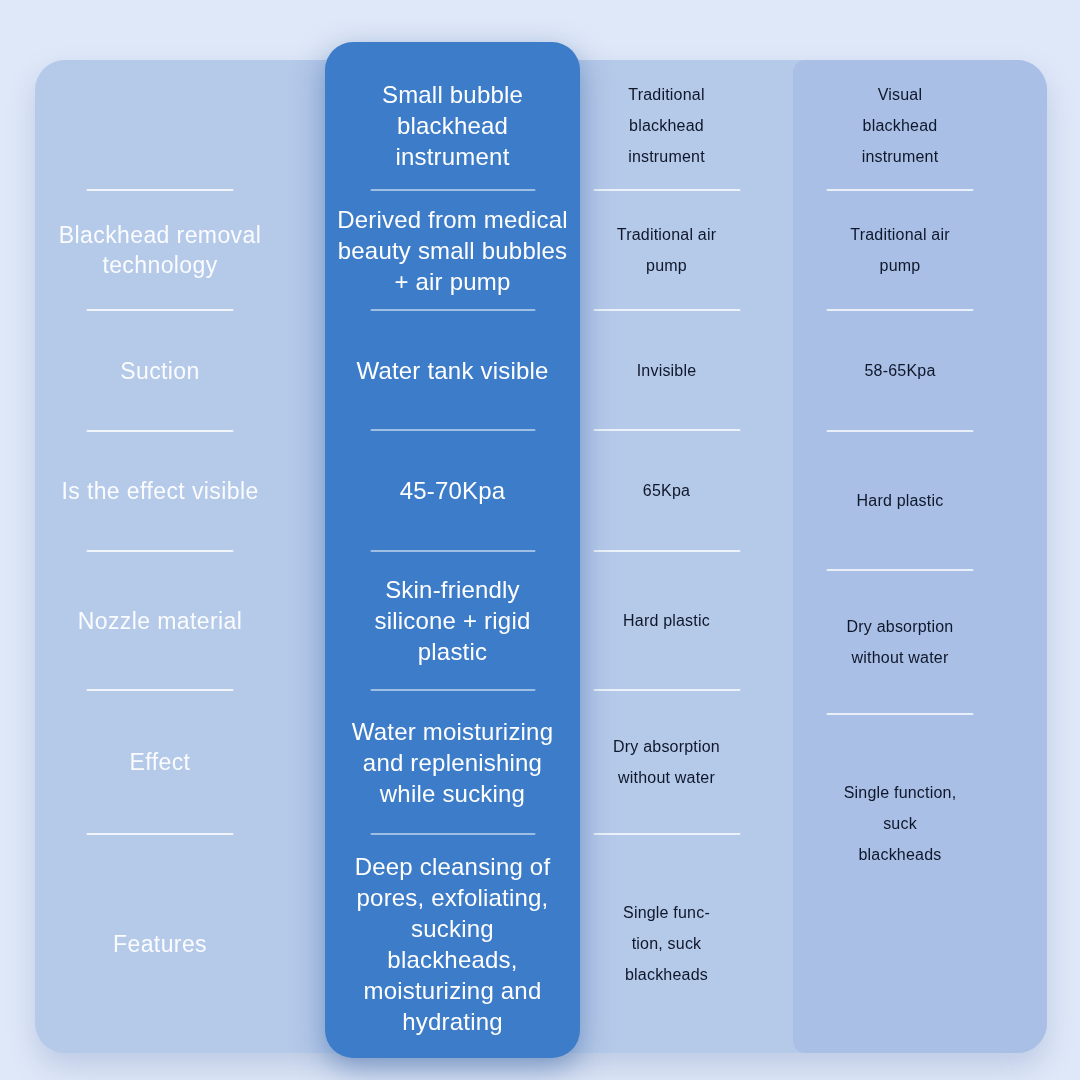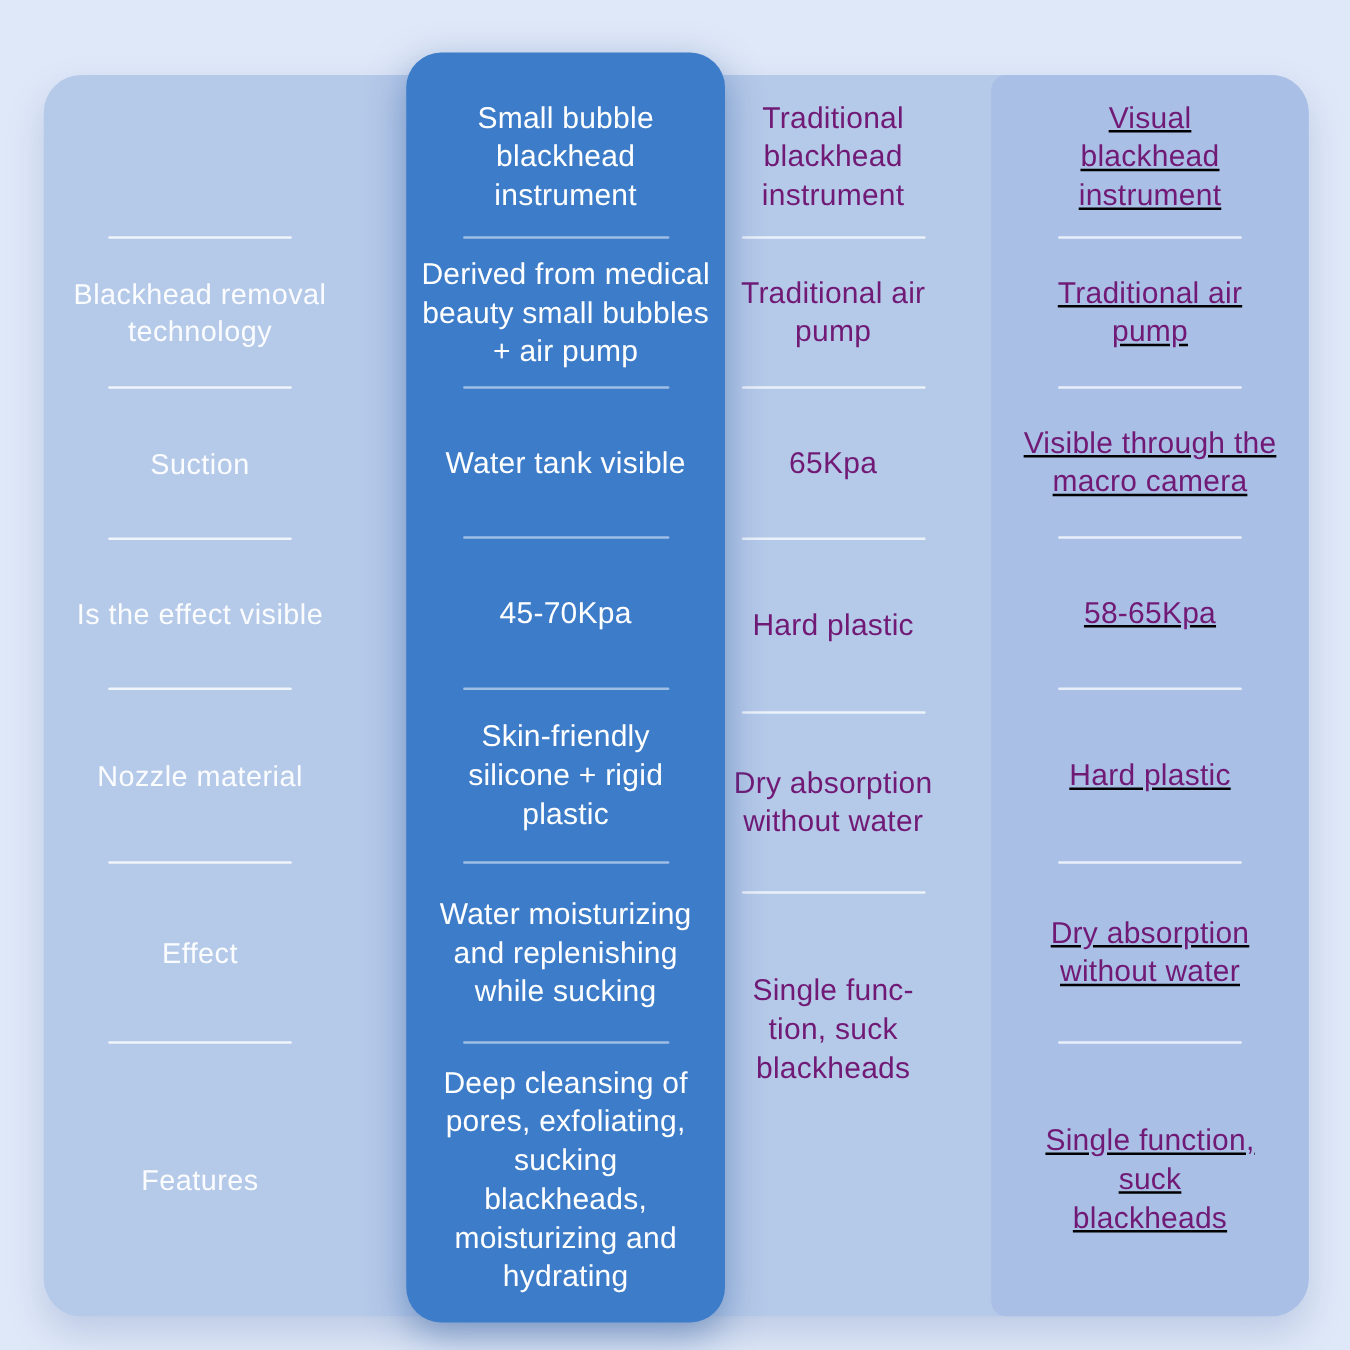--- a/index.html
+++ b/index.html
@@ -27,21 +27,21 @@
     border-radius:12px 30px 30px 12px;
   }
 
   .col {
     position:absolute; top:60px; height:993px;
     display:flex; flex-direction:column;
     box-sizing:border-box;
   }
   .col-labels    { left:35px;  width:250px; --div:rgba(255,255,255,.80); }
   .col-trad      { left:540px; width:253px; --div:rgba(255,255,255,.75); }
-  .col-vis       { left:793px; width:254px;text-decoration:underline; --div:rgba(255,255,255,.75); }
+  .col-vis       { left:773px; width:254px; --div:rgba(255,255,255,.75); }
   .col-highlight {
     left:285px; top:42px; width:255px; height:1016px;
     background:#3d7cc8;
     border-radius:28px;
     box-shadow:0 10px 30px rgba(44,90,156,.50);
     padding:18px 0 5px;
     --div:rgba(255,255,255,.50);
     z-index:2;
     margin-left:40px;
   }
@@ -70,22 +70,22 @@
 
   .col-labels .cell {
     color:rgba(255,255,255,.95);
     font-size:23px; line-height:30px; letter-spacing:.4px;border-radius:11px;
   }
   .col-highlight .cell {
     color:#ffffff;
     font-size:24px; line-height:31px; letter-spacing:.2px;
   }
   .col-trad .cell, .col-vis .cell {
-    color:#701a75;
-    font-size:24px; line-height:31px; letter-spacing:.2px;
+    color:#0f172a;
+    font-size:16px; line-height:31px; letter-spacing:.2px;
   }
 </style>
 </head>
 <body>
 
 <div class="card"></div>
 <div class="col4bg"></div>
 
 <div class="col col-labels">
   <div class="cell r0"></div>
@@ -120,37 +120,36 @@
 moisturizing and
 hydrating</div>
 </div>
 
 <div class="col col-trad">
   <div class="cell r0">Traditional
 blackhead
 instrument</div>
   <div class="cell r1 divided">Traditional air
 pump</div>
+  <div class="cell r2 divided">Invisible</div>
   <div class="cell r3 divided">65Kpa</div>
   <div class="cell r4 divided">Hard plastic</div>
   <div class="cell r5 divided">Dry absorption
 without water</div>
   <div class="cell r6 divided">Single func-
 tion, suck
 blackheads</div>
 </div>
 
 <div class="col col-vis">
   <div class="cell r0">Visual
 blackhead
 instrument</div>
   <div class="cell r1 divided">Traditional air
 pump</div>
-  <div class="cell r2 divided">Visible through the
-macro camera</div>
   <div class="cell r3 divided">58-65Kpa</div>
   <div class="cell r4 divided">Hard plastic</div>
   <div class="cell r5 divided">Dry absorption
 without water</div>
   <div class="cell r6 divided">Single function,
 suck
 blackheads</div>
 </div>
 
 </body></html>

